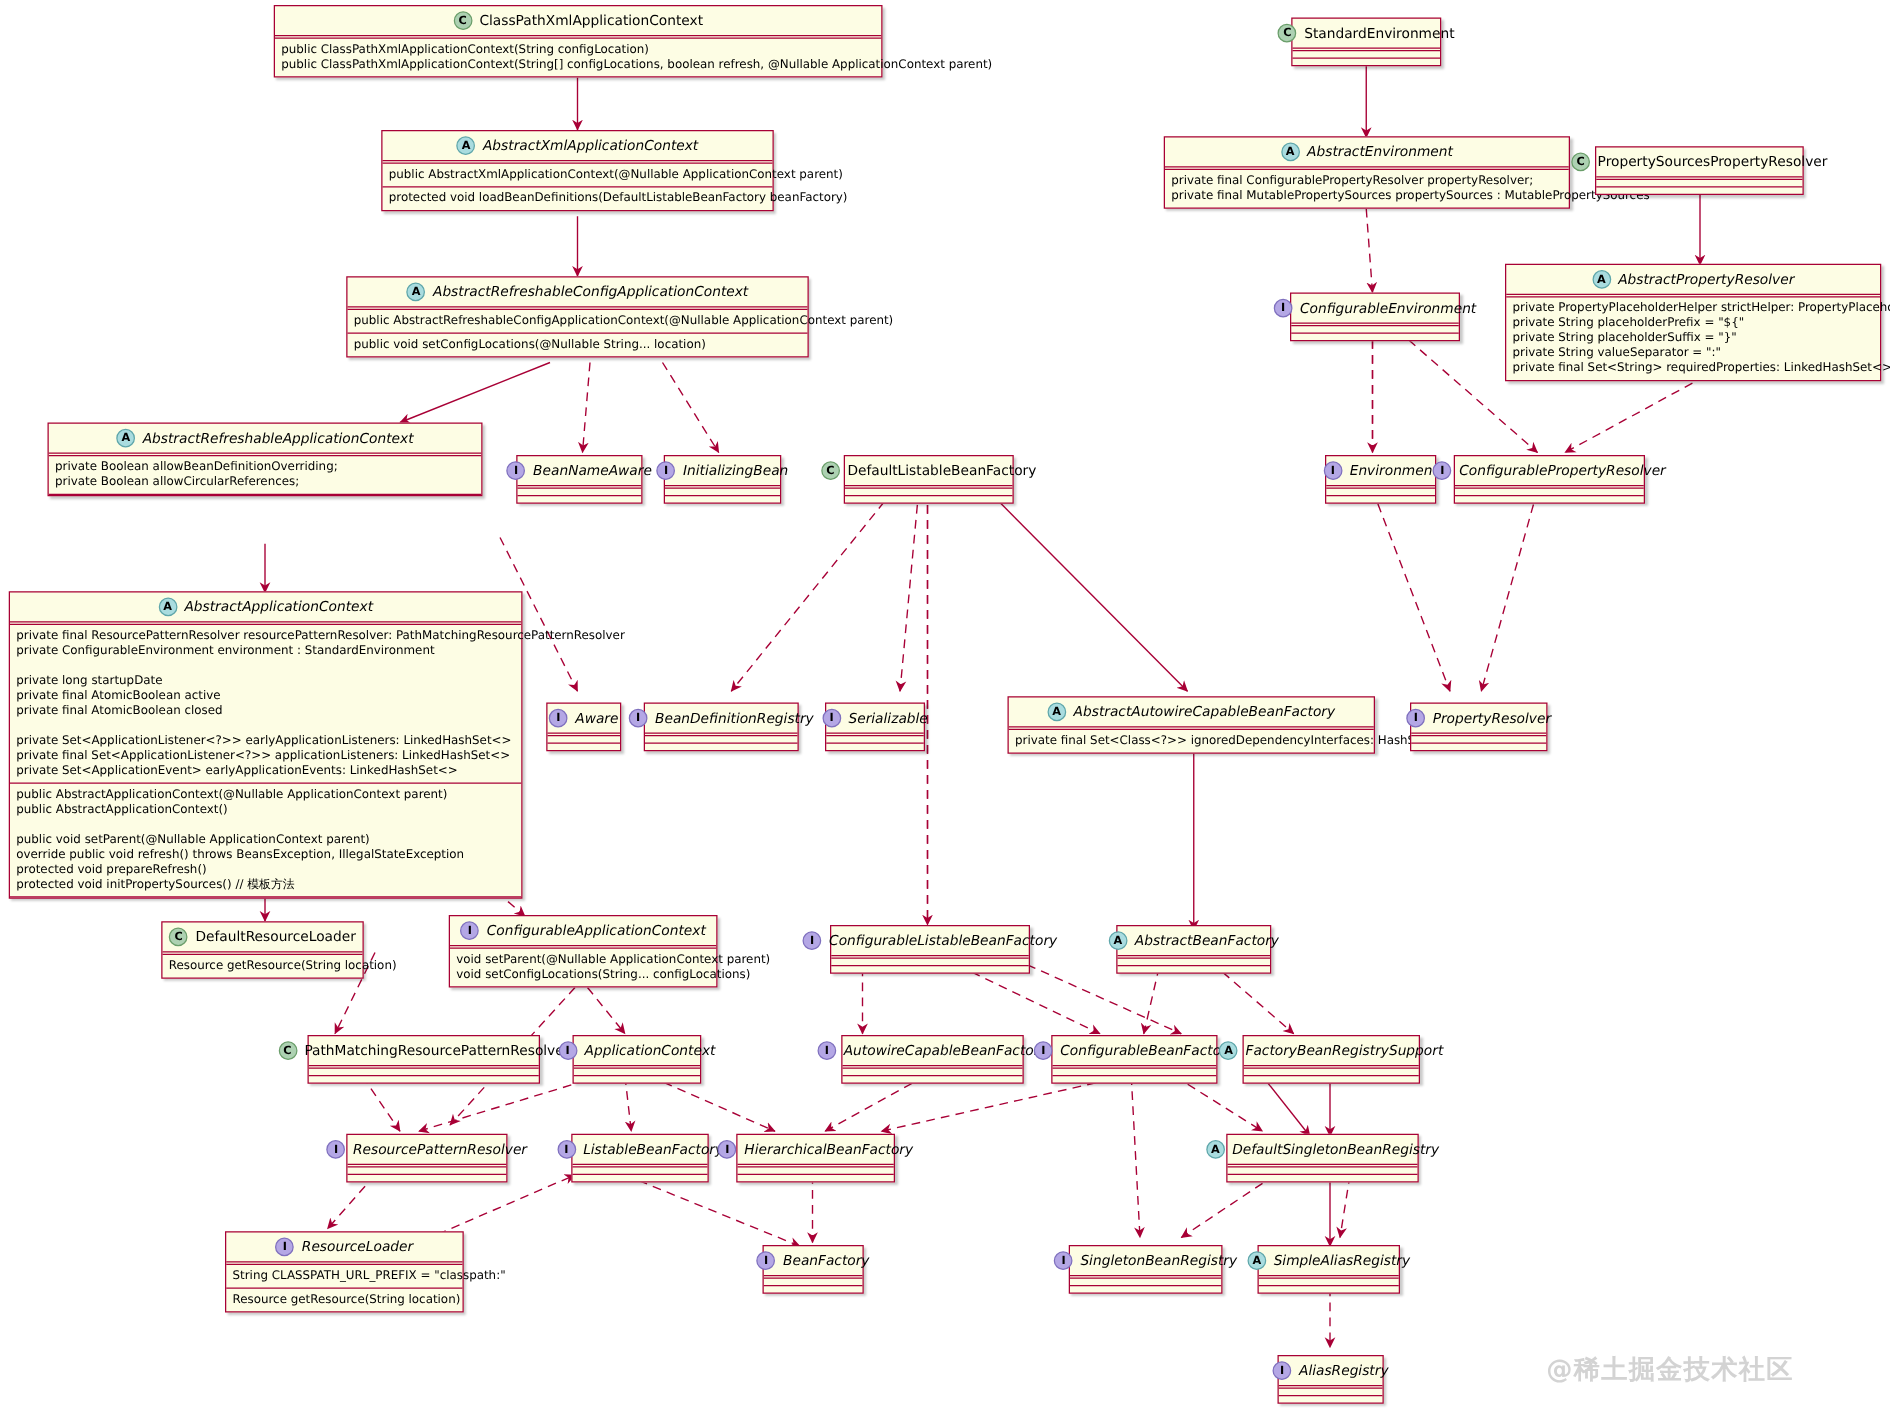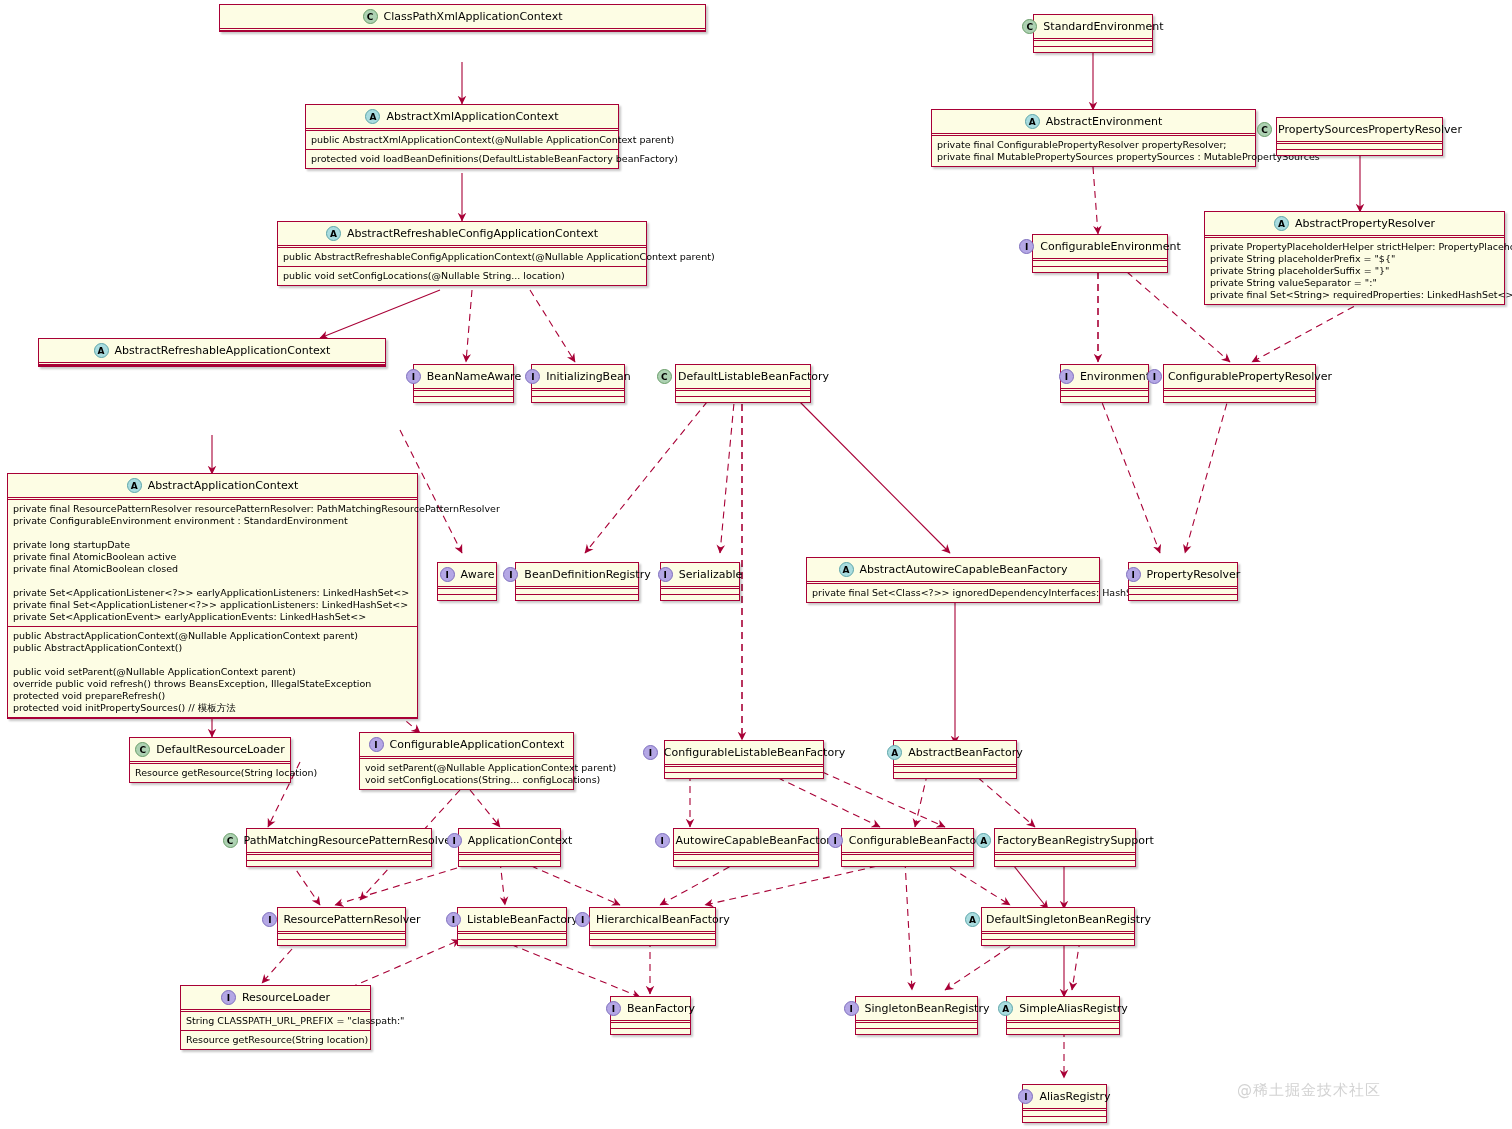--- a/index.html
+++ b/index.html
@@ -33,21 +33,21 @@
     justify-content:center;
     gap:6px;
     padding:4px 8px 4px 8px;
     white-space:nowrap;
   }
   .uml .ttl{
     font-size:11px;
     color:#000;
     line-height:13px;
   }
-  .uml.abstract .ttl,.uml.iface .ttl{}
+  .uml.abstract .ttl,.uml.iface .ttl{font-style:italic;}
   .uml .sep{
     height:0;
     border-top:1px solid #A80036;
   }
   .uml .sep.dbl{
     border-top:1px solid #A80036;
     border-bottom:1px solid #A80036;
     height:3px;
     box-sizing:border-box;
   }
@@ -66,24 +66,25 @@
     font-size:9px;font-weight:bold;font-style:normal;
     flex:0 0 auto;
     box-sizing:border-box;
   }
   .badge.C{background:#ADD1B2;border:1px solid #6A9E6A;color:#000;}
   .badge.A{background:#A9DCDF;border:1px solid #5EA6AA;color:#000;}
   .badge.I{background:#B4A7E5;border:1px solid #7F70BE;color:#000;}
   .watermark{
     position:absolute;
     color:#D3D3D3;
-    font-size:15px;
+    font-size:21px;
     letter-spacing:1px;
     white-space:nowrap;
     z-index:2;
+    font-weight:bold;
   }
 </style>
 </head>
 <body>
 
 <div id="canvas">
 
   <svg id="wires" viewBox="0 0 1512 1129" xmlns="http://www.w3.org/2000/svg">
     <defs>
       <marker id="arw" markerWidth="9" markerHeight="9" refX="7.5" refY="4.5" orient="auto">
@@ -150,20 +151,22 @@
       <path d="M1098,272 L1098,360"></path>
     </g>
   </svg>
 
   <div class="uml" style="left:219px;top:4px;width:487px;">
     <div class="hdr">
       <span class="badge C">C</span>
       <span class="ttl">ClassPathXmlApplicationContext</span>
     </div>
     <div class="sep dbl"></div>
+    <div class="cmp">public ClassPathXmlApplicationContext(String configLocation)
+public ClassPathXmlApplicationContext(String[] configLocations, boolean refresh, @Nullable ApplicationContext parent)</div>
   </div>
 
   <div class="uml abstract" style="left:305px;top:104px;width:314px;">
     <div class="hdr">
       <span class="badge A">A</span>
       <span class="ttl">AbstractXmlApplicationContext</span>
     </div>
     <div class="sep dbl"></div>
     <div class="cmp">public AbstractXmlApplicationContext(@Nullable ApplicationContext parent)</div>
     <div class="sep"></div>
@@ -180,20 +183,22 @@
     <div class="sep"></div>
     <div class="cmp">public void setConfigLocations(@Nullable String... location)</div>
   </div>
 
   <div class="uml abstract" style="left:38px;top:338px;width:348px;">
     <div class="hdr">
       <span class="badge A">A</span>
       <span class="ttl">AbstractRefreshableApplicationContext</span>
     </div>
     <div class="sep dbl"></div>
+    <div class="cmp">private Boolean allowBeanDefinitionOverriding;
+private Boolean allowCircularReferences;</div>
     <div class="sep"></div>
   </div>
 
   <div class="uml abstract" style="left:7px;top:473px;width:411px;">
     <div class="hdr">
       <span class="badge A">A</span>
       <span class="ttl">AbstractApplicationContext</span>
     </div>
     <div class="sep dbl"></div>
     <div class="cmp">private final ResourcePatternResolver resourcePatternResolver: PathMatchingResourcePatternResolver

